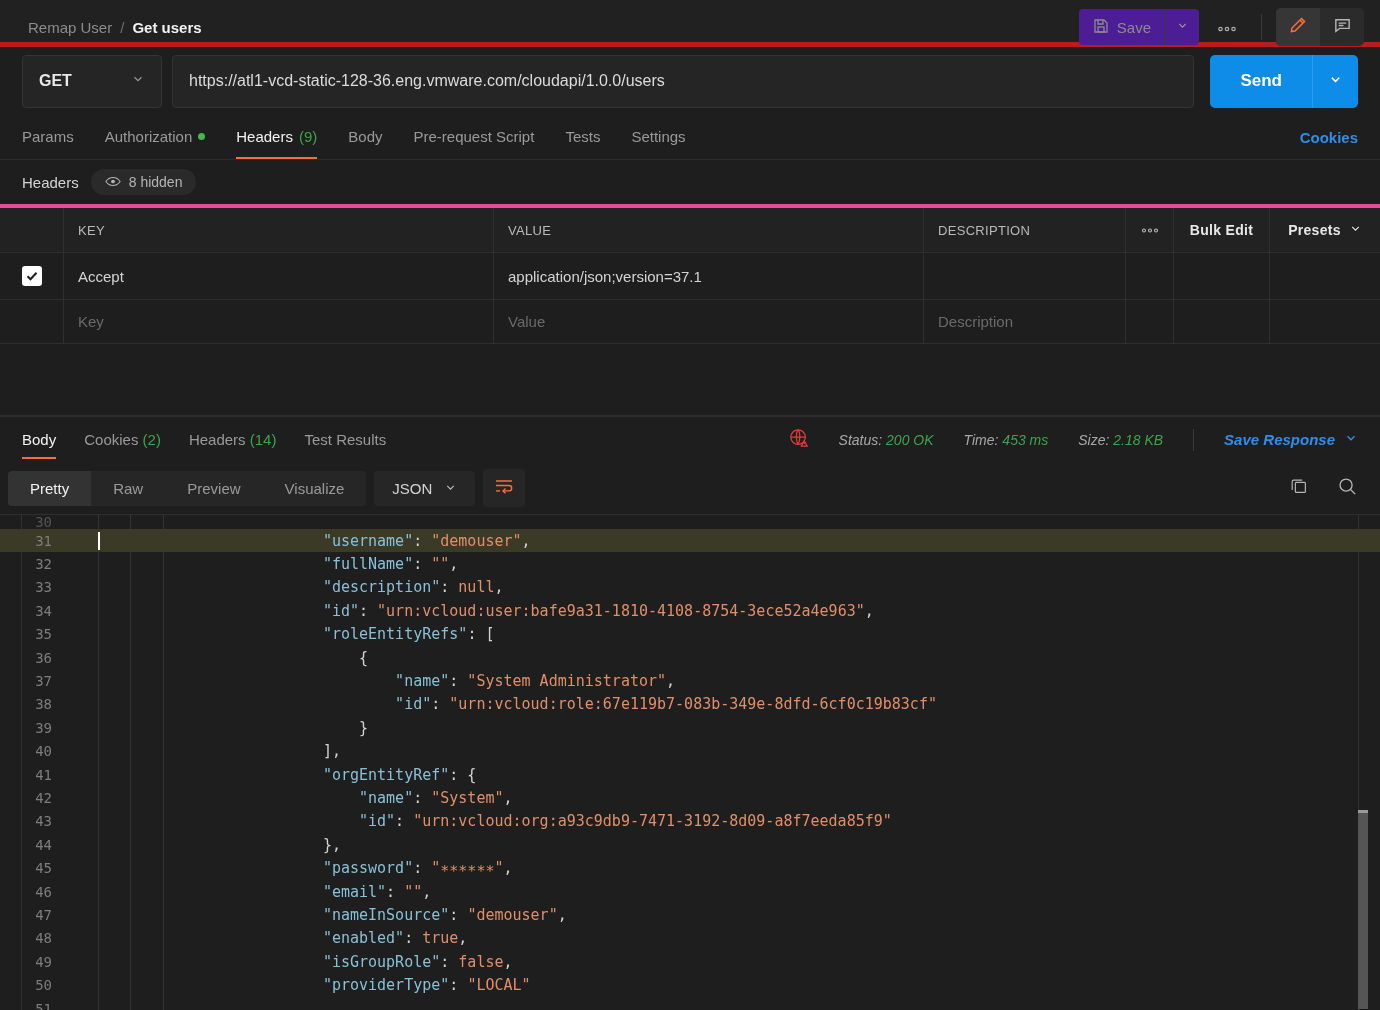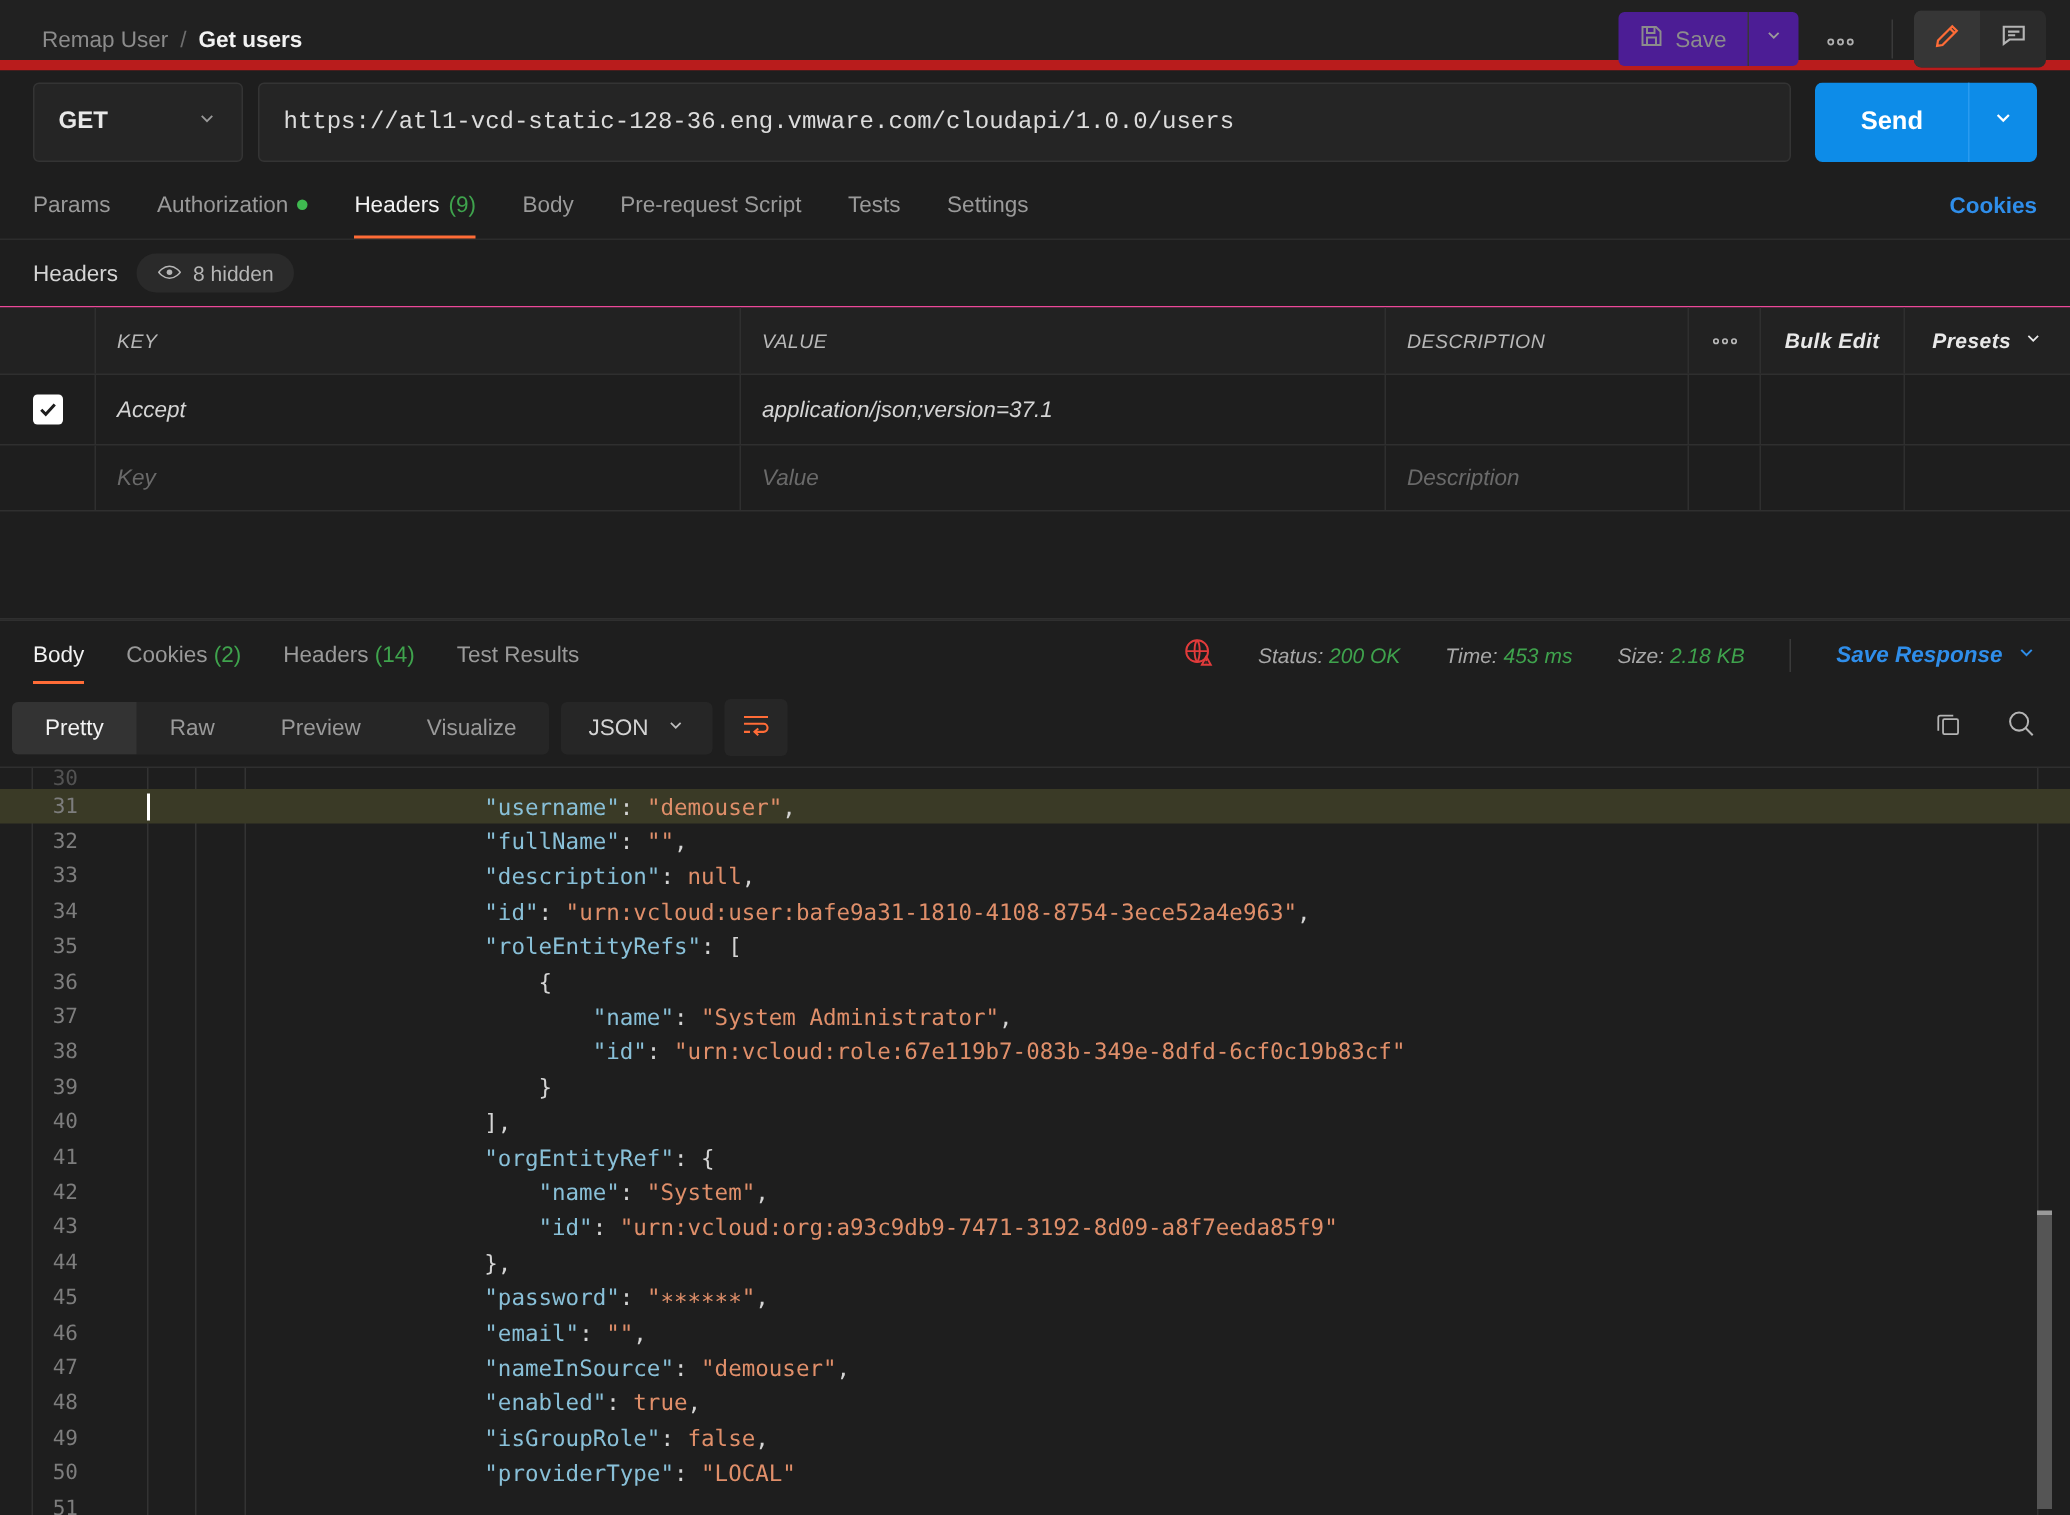--- a/index.html
+++ b/index.html
@@ -11,21 +11,21 @@
     overflow: hidden;
   }
   .app { width: 1380px; height: 1010px; display: flex; flex-direction: column; position: relative; }
 
   
   .topbar {
     height: 47px; flex: 0 0 47px;
     display: flex; align-items: center;
     padding: 12px 16px 0 28px;
     background: #212121;
-    border-bottom: 7px solid #b91c1c;
+    border-bottom: 5px solid #b91c1c;
   }
   .breadcrumb { display: flex; align-items: center; font-size: 15px; }
   .bc-parent { color: #8c8c8c; }
   .bc-sep { color: #6e6e6e; margin: 0 8px; }
   .bc-current { color: #f2f2f2; font-weight: bold; }
   .topbar-right { margin-left: auto; display: flex; align-items: center; gap: 0; }
 
   .save-group { display: flex; align-items: center; background: #4c1d95; border-radius: 4px; overflow: hidden; }
   .save-btn {
     display: flex; align-items: center; gap: 8px;
@@ -53,21 +53,21 @@
   .urlrow { flex: 0 0 68px; display: flex; align-items: center; padding: 0 22px; gap: 10px; background: #1e1e1e; }
   .method {
     width: 140px; height: 53px; background: #252525; border: 1px solid #343434;
     border-radius: 4px; display: flex; align-items: center; justify-content: space-between;
     padding: 0 16px; cursor: pointer;
   }
   .method-label { font-size: 16px; color: #e8e8e8; font-weight: bold; }
   .urlinput {
     flex: 1; height: 53px; background: #252525; border: 1px solid #343434;
     border-radius: 4px; display: flex; align-items: center; padding: 0 16px;
-    font-size: 16px; color: #dcdcdc; cursor: text; overflow: hidden; white-space: nowrap; font-family: Liberation Mono, monospace;
+    font-size: 16px; color: #dcdcdc; cursor: text; overflow: hidden; white-space: nowrap;
   }
   .send-group { display: flex; height: 53px; border-radius: 5px; overflow: hidden; margin-left: 6px; }
   .send-btn {
     background: #0d8ce8; color: #fff; font-size: 17px; font-weight: bold;
     padding: 0 30px; display: flex; align-items: center; cursor: pointer;
   }
   .send-caret {
     background: #0d8ce8; width: 46px; display: flex; align-items: center; justify-content: center;
     border-left: 1px solid #2a9bf0; color: #fff; cursor: pointer;
   }
@@ -93,21 +93,21 @@
   
   .headersbar { flex: 0 0 44px; display: flex; align-items: center; padding: 0 22px; gap: 12px; }
   .headers-title { font-size: 15px; color: #d4d4d4; }
   .hidden-pill {
     display: flex; align-items: center; gap: 8px;
     background: #2a2a2a; border-radius: 14px; padding: 5px 14px;
     font-size: 14px; color: #b5b5b5; cursor: pointer;
   }
 
   
-  .htable { border-top: 1px solid #ec4899; font-size: 15px; font-style: italic; }
+  .htable { border-top: 4px solid #ec4899; font-size: 15px; }
   .hrow { display: flex; border-bottom: 1px solid #2f2f2f; }
   .hrow.head { background: #222; color: #b9b9b9; font-size: 13px; letter-spacing: .3px; }
   .hcell { padding: 13px 10px; border-right: 1px solid #2f2f2f; display: flex; align-items: center; }
   .c-check { width: 64px; justify-content: center; }
   .c-key { width: 430px; }
   .c-val { width: 430px; }
   .c-desc { flex: 1; }
   .c-dots { width: 48px; justify-content: center; color: #b9b9b9; letter-spacing: 1px; font-size: 12px; }
   .c-bulk { width: 96px; justify-content: center; color: #e8e8e8; font-weight: bold; font-size: 14px; }
   .c-presets { width: 110px; justify-content: center; gap: 8px; color: #e8e8e8; font-weight: bold; font-size: 14px; border-right: none; }

